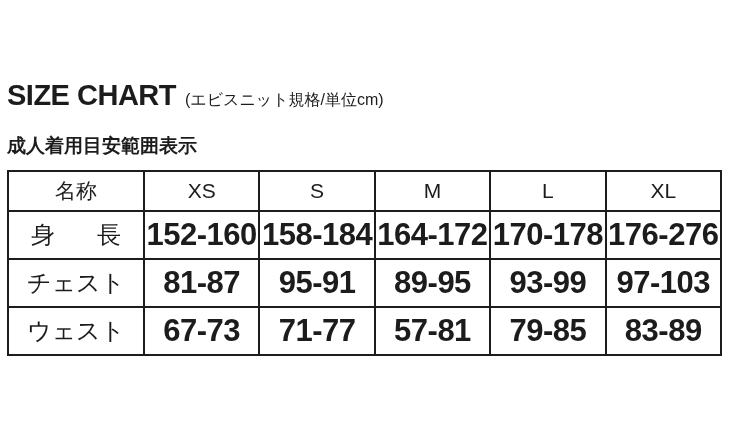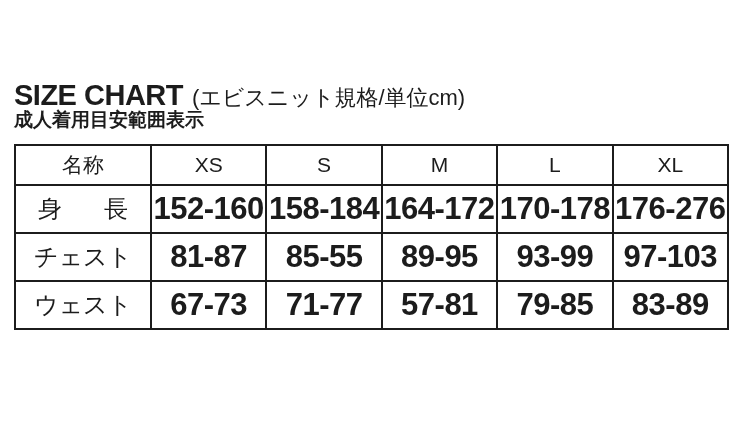--- a/index.html
+++ b/index.html
@@ -11,44 +11,45 @@
     width: 740px;
     height: 440px;
     overflow: hidden;
     font-family: "Liberation Sans", "DejaVu Sans", sans-serif;
     color: #1c1c1c;
   }
   .page {
     box-sizing: border-box;
     width: 740px;
     height: 432px;
-    padding: 81px 13px 0 14px;
+    padding: 81px 13px 0 7px;
     background: #ffffff;
   }
   .title-row {
     display: flex;
     align-items: baseline;
     gap: 9px;
     white-space: nowrap;
   }
   .page-title {
     margin: 0;
     font-size: 29px;
     line-height: 1;
     font-weight: 700;
     letter-spacing: -0.5px;
     color: #1c1c1c;
   }
   .title-note {
-    font-size: 22px;
+    font-size: 16px;
     line-height: 1;
     font-weight: 500;
     color: #1c1c1c;
   }
   .subtitle {
+    margin-top: 26px;
     font-size: 19px;
     line-height: 1;
     font-weight: 600;
     color: #1c1c1c;
   }
   table.size-chart {
     margin-top: 15px;
     border-collapse: collapse;
     table-layout: fixed;
     width: 713px;
@@ -125,21 +126,21 @@
         </td>
         <td class="num-cell">152-160</td>
         <td class="num-cell">158-184</td>
         <td class="num-cell">164-172</td>
         <td class="num-cell">170-178</td>
         <td class="num-cell">176-276</td>
       </tr>
       <tr>
         <td class="label-cell">チェスト</td>
         <td class="num-cell">81-87</td>
-        <td class="num-cell">85-55</td>
+        <td class="num-cell">95-91</td>
         <td class="num-cell">89-95</td>
         <td class="num-cell">93-99</td>
         <td class="num-cell">97-103</td>
       </tr>
       <tr>
         <td class="label-cell">ウェスト</td>
         <td class="num-cell">67-73</td>
         <td class="num-cell">71-77</td>
         <td class="num-cell">57-81</td>
         <td class="num-cell">79-85</td>

